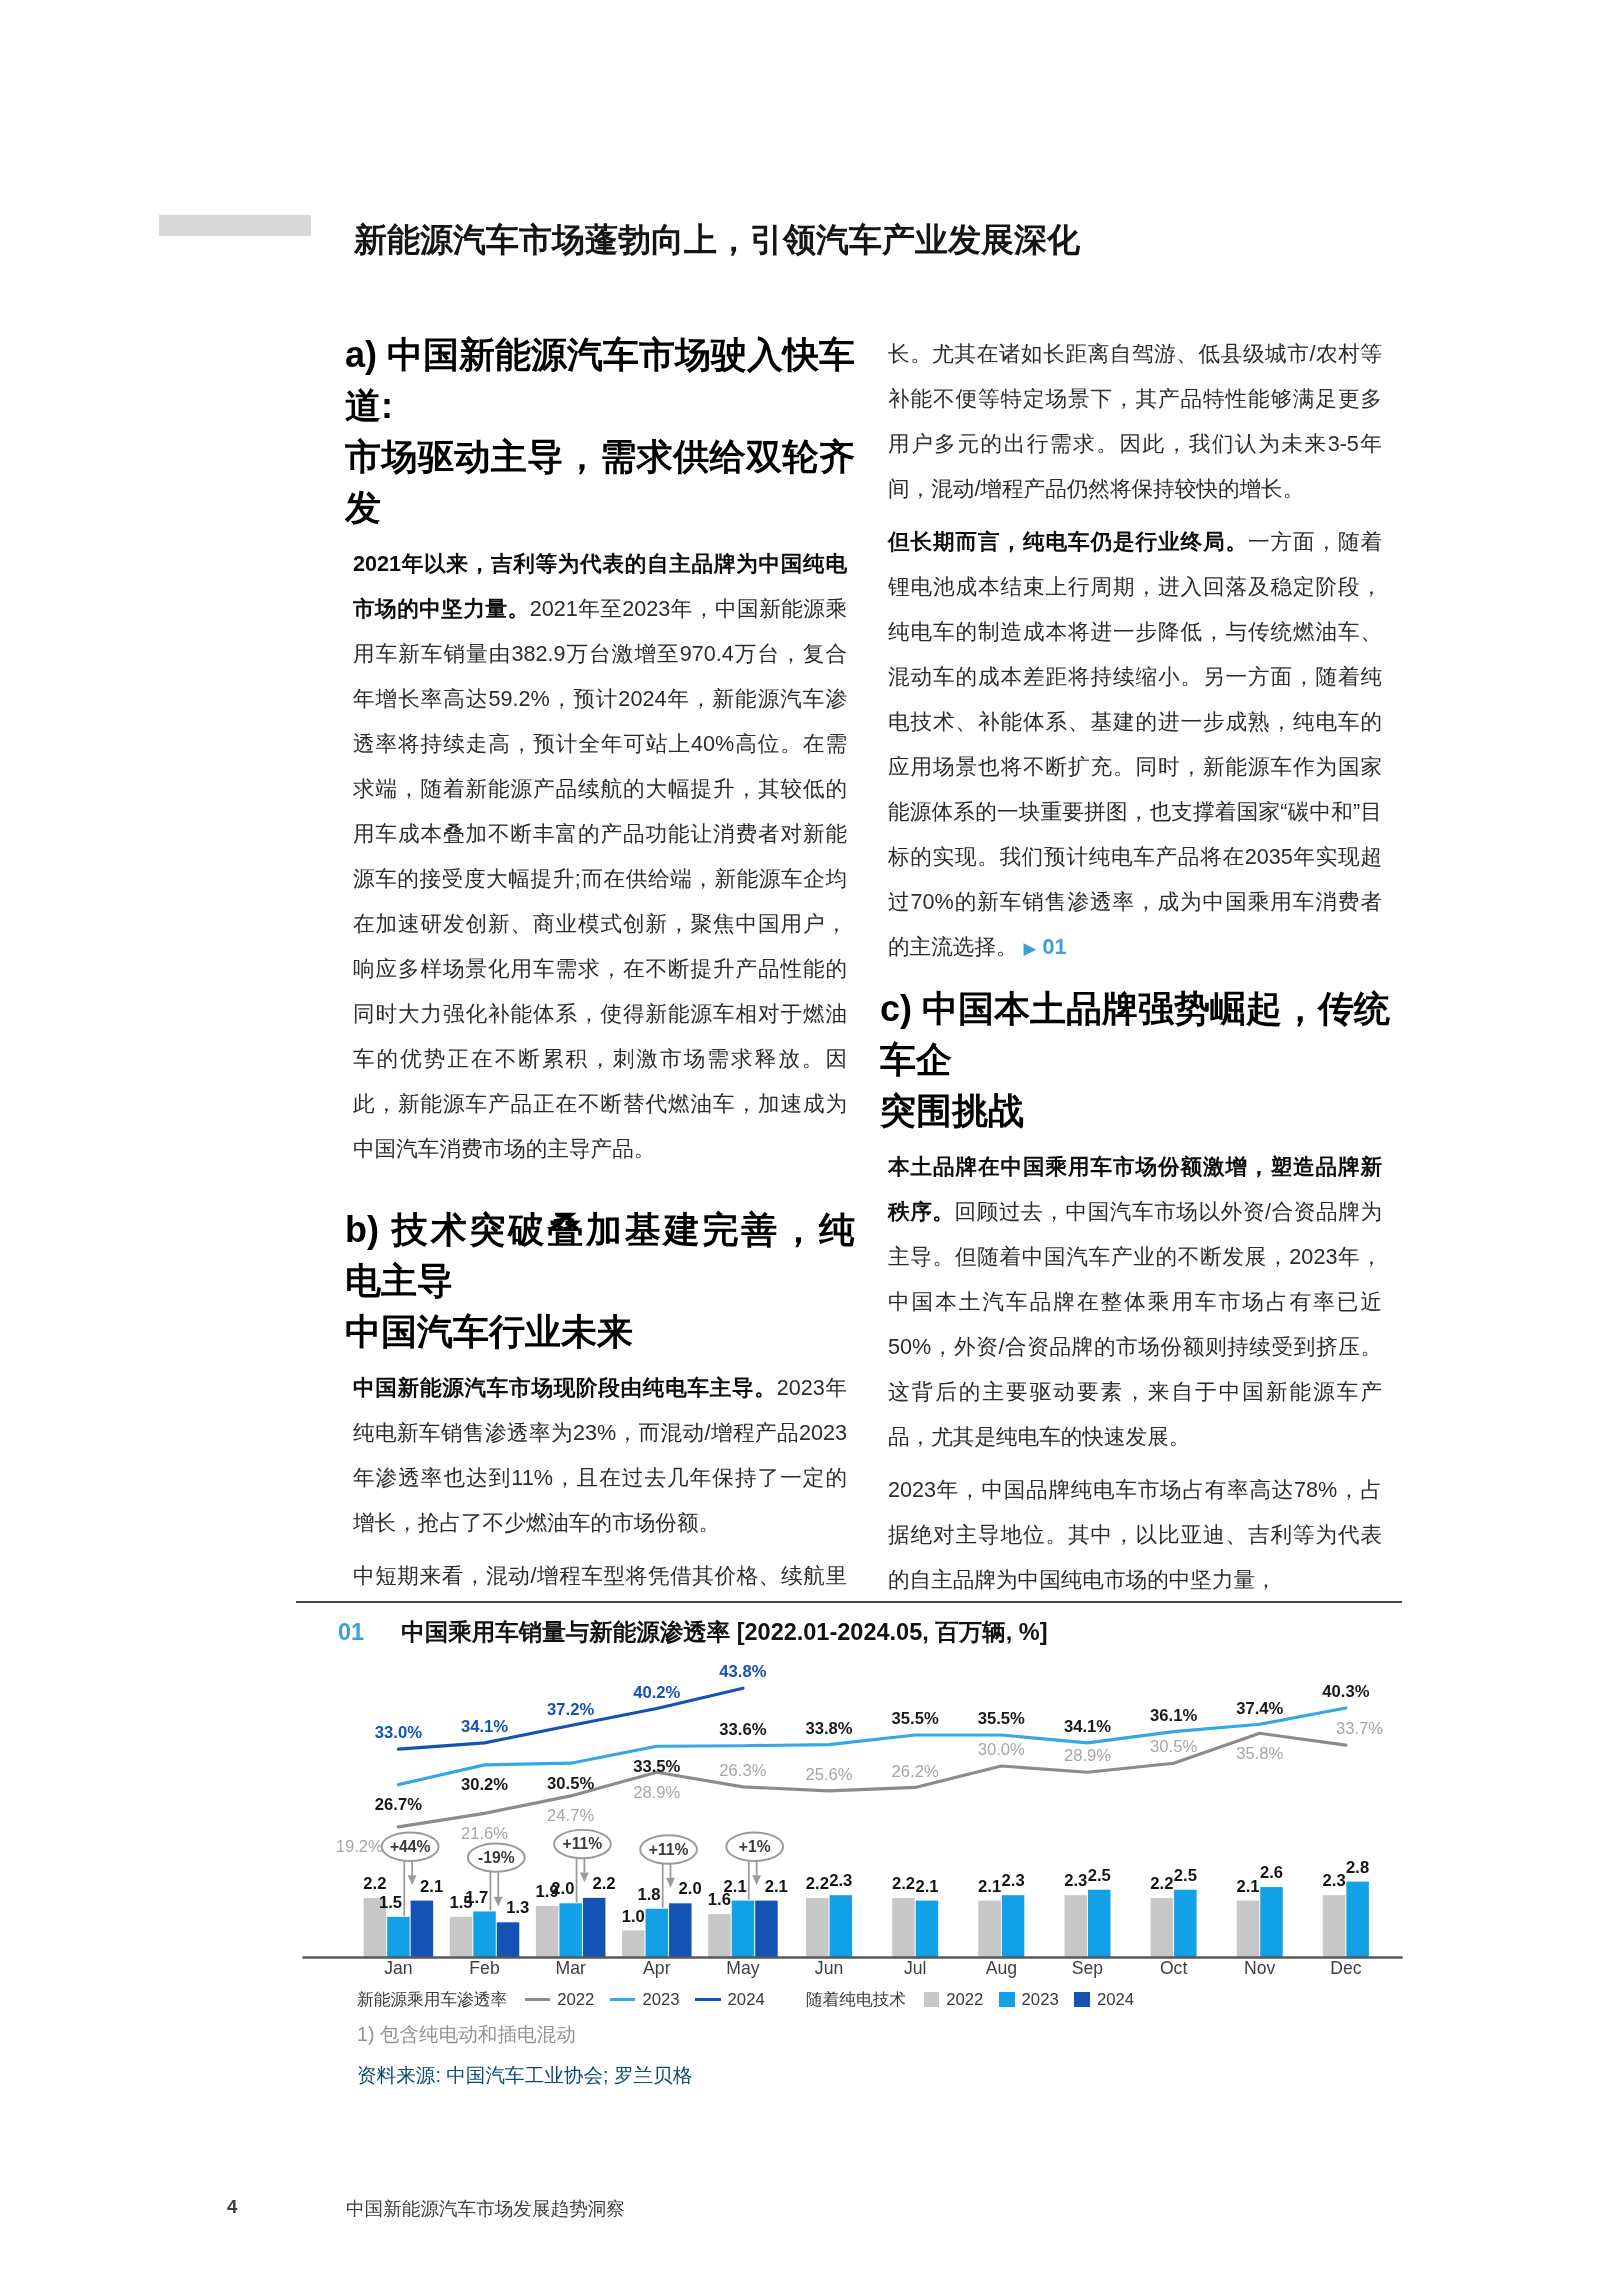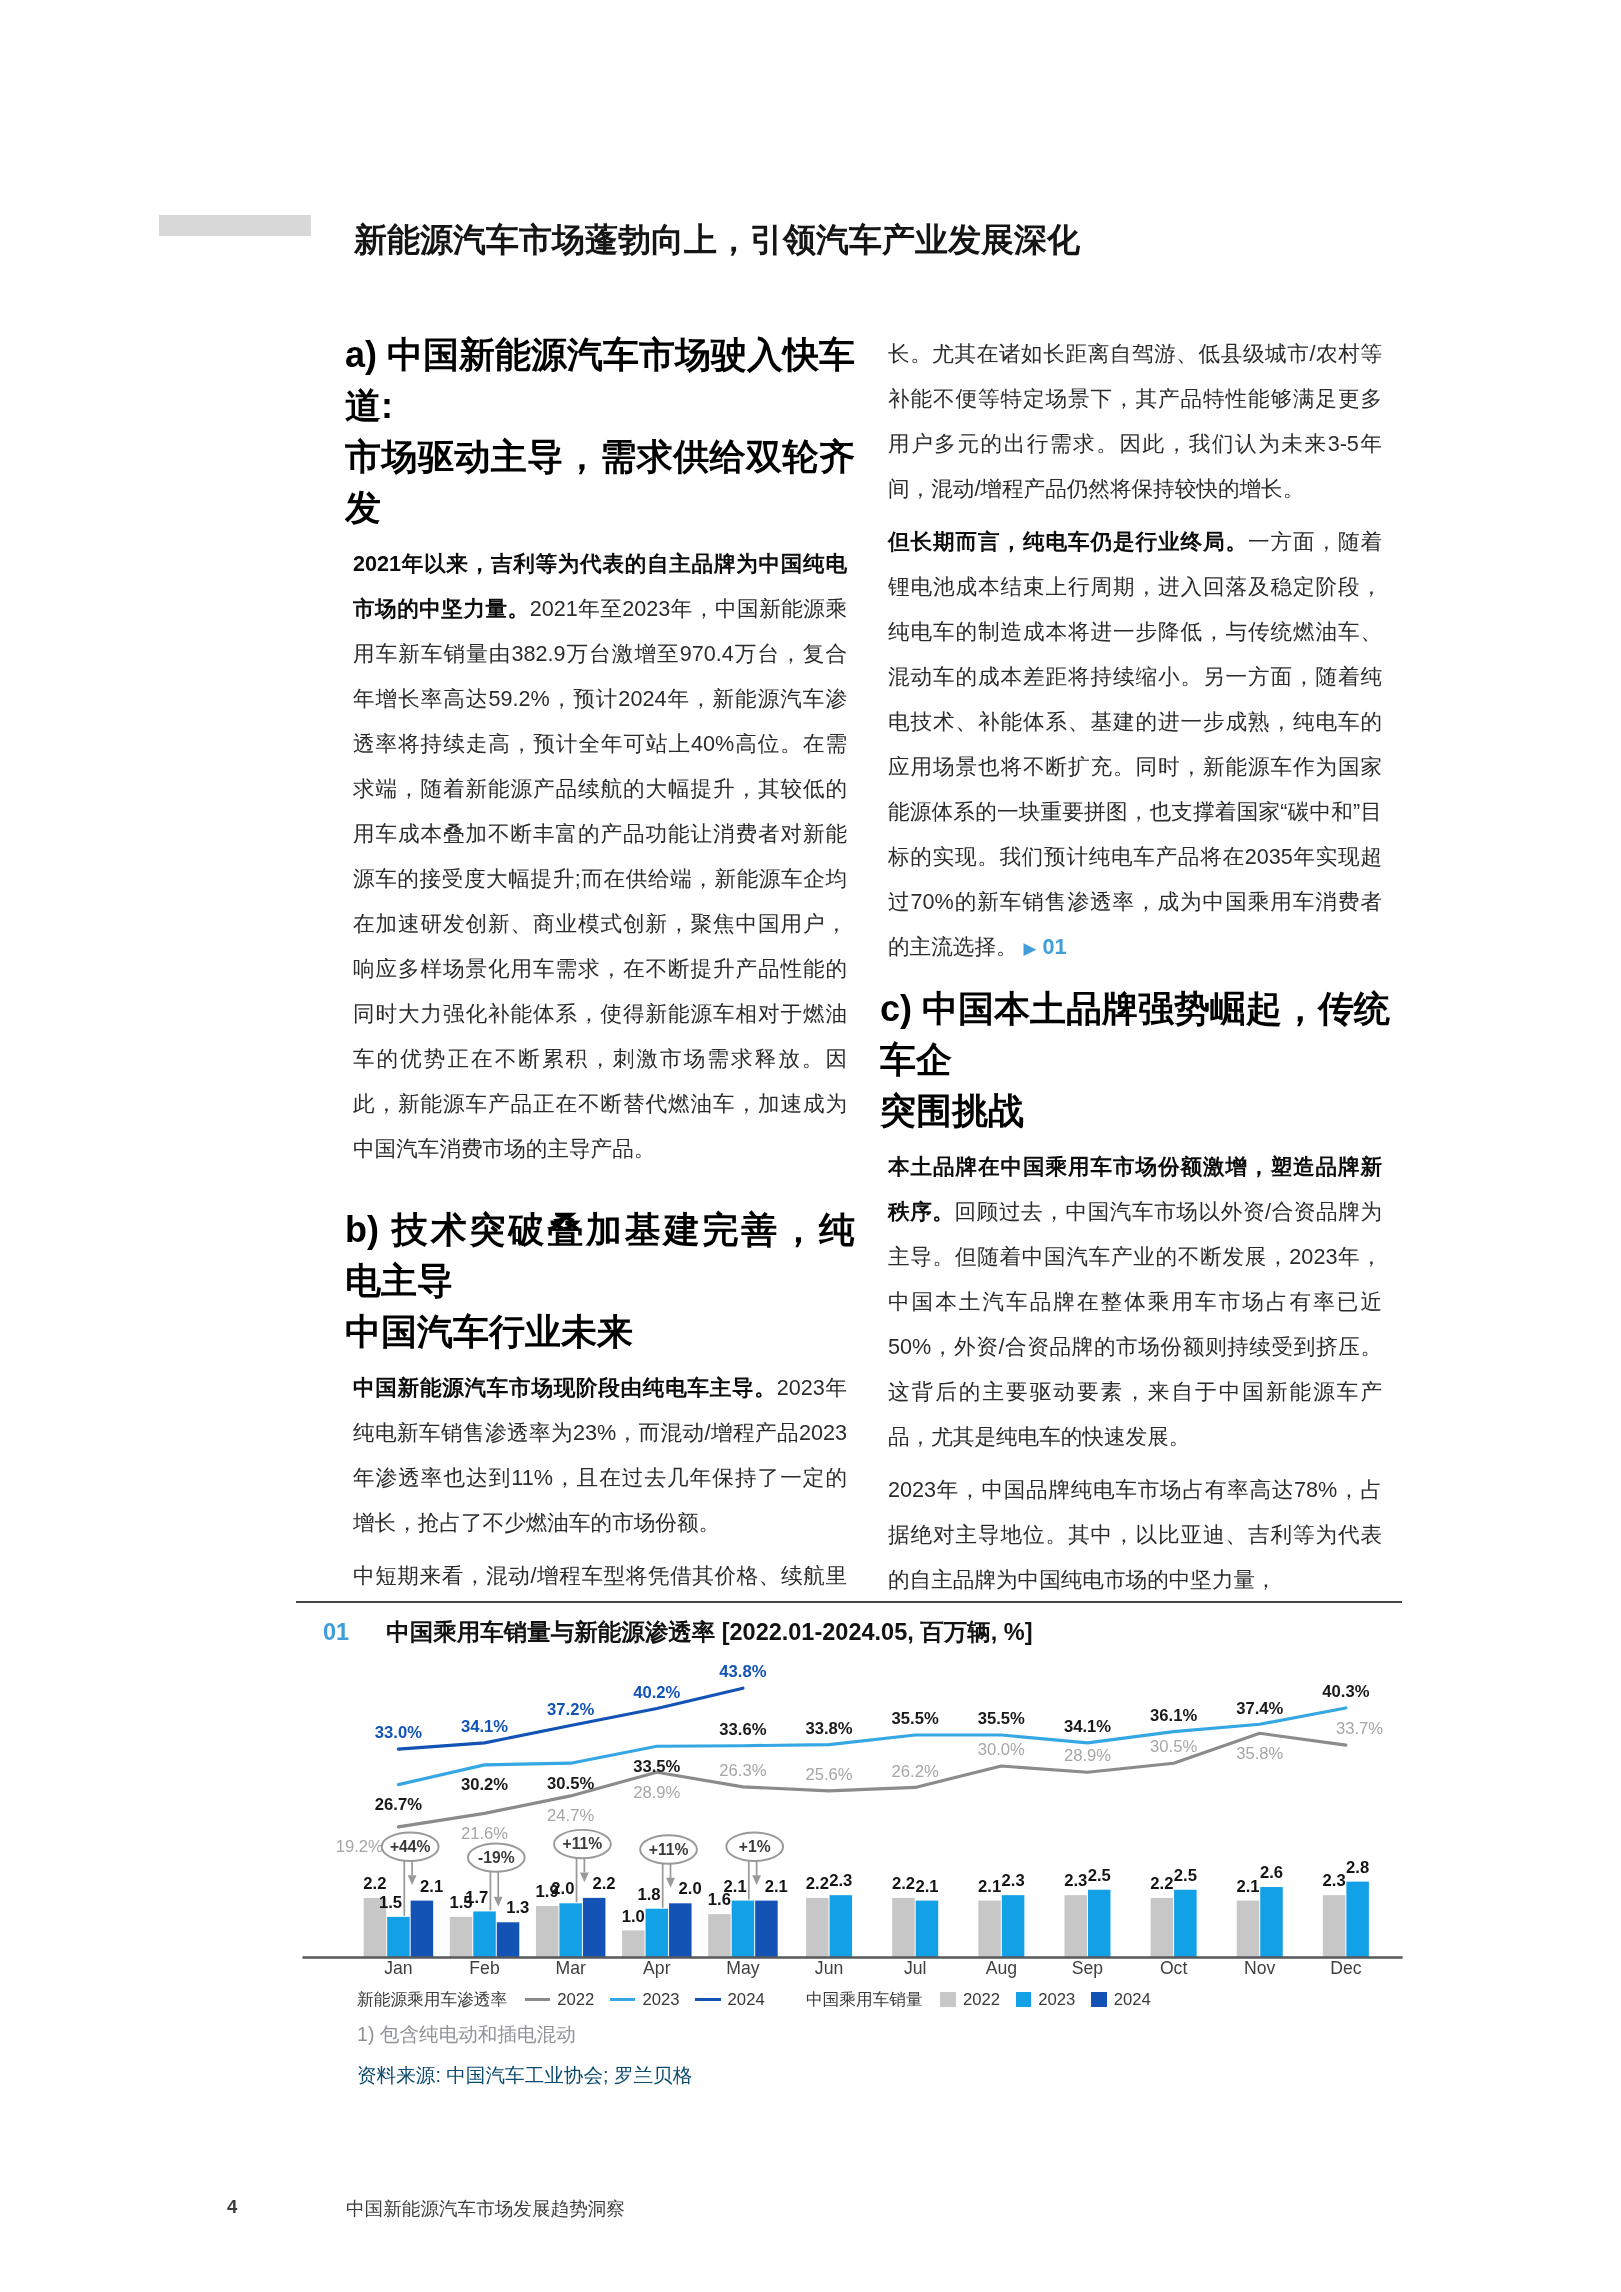--- a/index.html
+++ b/index.html
@@ -12,21 +12,21 @@
   .col-right{left:880px}
   .sec{margin:0;font-size:36px;line-height:51px;font-weight:700;color:#000000}
   p.body{margin:8px;font-size:21.6px;line-height:45px;color:#2b2b2b}
   p.body b{color:#0d0d0d}
   .mt-ha{margin-top:5.9px}.mt-pa{margin-top:27.4px}.mt-hb{margin-top:33px}.mt-pb{margin-top:25.5px}
   .mt-pcont{margin-top:5.9px}.mt-plong{margin-top:29px}.mt-hc{margin-top:11.8px}.mt-pc{margin-top:19.6px}.mt-pc2{margin-top:19.6px}
   .ref{color:#3f9ed9;font-weight:700;white-space:nowrap}
   .ref-tri{font-size:16.7px}
   .chart{position:absolute;left:294px;top:1596px;width:1123px;height:512px;background:#ffffff}
   .chart-rule{position:absolute;left:2px;top:4.9px;width:1106px;height:2px;background:#454545}
-  .chart-head{position:absolute;left:29px;top:19.6px;white-space:nowrap}
+  .chart-head{position:absolute;left:44px;top:19.6px;white-space:nowrap}
   .chart-num{font-size:23.5px;font-weight:700;color:#3f9ed9}
   .chart-title{margin-left:37px;font-size:23.5px;font-weight:700;color:#121212}
   #chart-svg{position:absolute;left:0;top:63px}
   .legend{position:absolute;left:63px;top:392px;display:flex;align-items:center;font-size:16.7px;color:#3a3a3a;white-space:nowrap}
   .lg-label{margin-right:17.6px}
   .lg-item{display:inline-flex;align-items:center;margin-right:15.7px}
   .lsw{display:inline-block;width:25.5px;height:3.9px;margin-right:6.9px}
   .bsw{display:inline-block;width:15.7px;height:15.7px;margin-right:6.9px}
   .footnote{position:absolute;left:63px;top:425px;font-size:19.6px;color:#8f9296}
   .source{position:absolute;left:63px;top:466px;font-size:19.6px;color:#0c4a6e}
@@ -191,21 +191,21 @@
         <text x="810" y="322" text-anchor="middle" font-size="18" fill="#3f3f3f">Sep</text>
         <text x="898" y="322" text-anchor="middle" font-size="18" fill="#3f3f3f">Oct</text>
         <text x="986" y="322" text-anchor="middle" font-size="18" fill="#3f3f3f">Nov</text>
         <text x="1074" y="322" text-anchor="middle" font-size="18" fill="#3f3f3f">Dec</text>
       </svg>
     <div class="legend" id="legend">
         <span class="lg-label">新能源乘用车渗透率</span>
         <span class="lg-item"><span class="lsw" style="background:#8b8b8b"></span>2022</span>
         <span class="lg-item"><span class="lsw" style="background:#35a7e3"></span>2023</span>
         <span class="lg-item"><span class="lsw" style="background:#1353b5"></span>2024</span>
-        <span class="lg-label" style="margin-left:25.5px">中国乘用车销量</span>
+        <span class="lg-label" style="margin-left:25.5px">随着纯电技术</span>
         <span class="lg-item"><span class="bsw" style="background:#c7c7c7"></span>2022</span>
         <span class="lg-item"><span class="bsw" style="background:#12a0e6"></span>2023</span>
         <span class="lg-item"><span class="bsw" style="background:#1353b5"></span>2024</span>
       </div>
     <div class="footnote">1) 包含纯电动和插电混动</div>
     <div class="source">资料来源: 中国汽车工业协会; 罗兰贝格</div>
   </div>
 
   <div class="footer">
     <span class="pnum">4</span>

